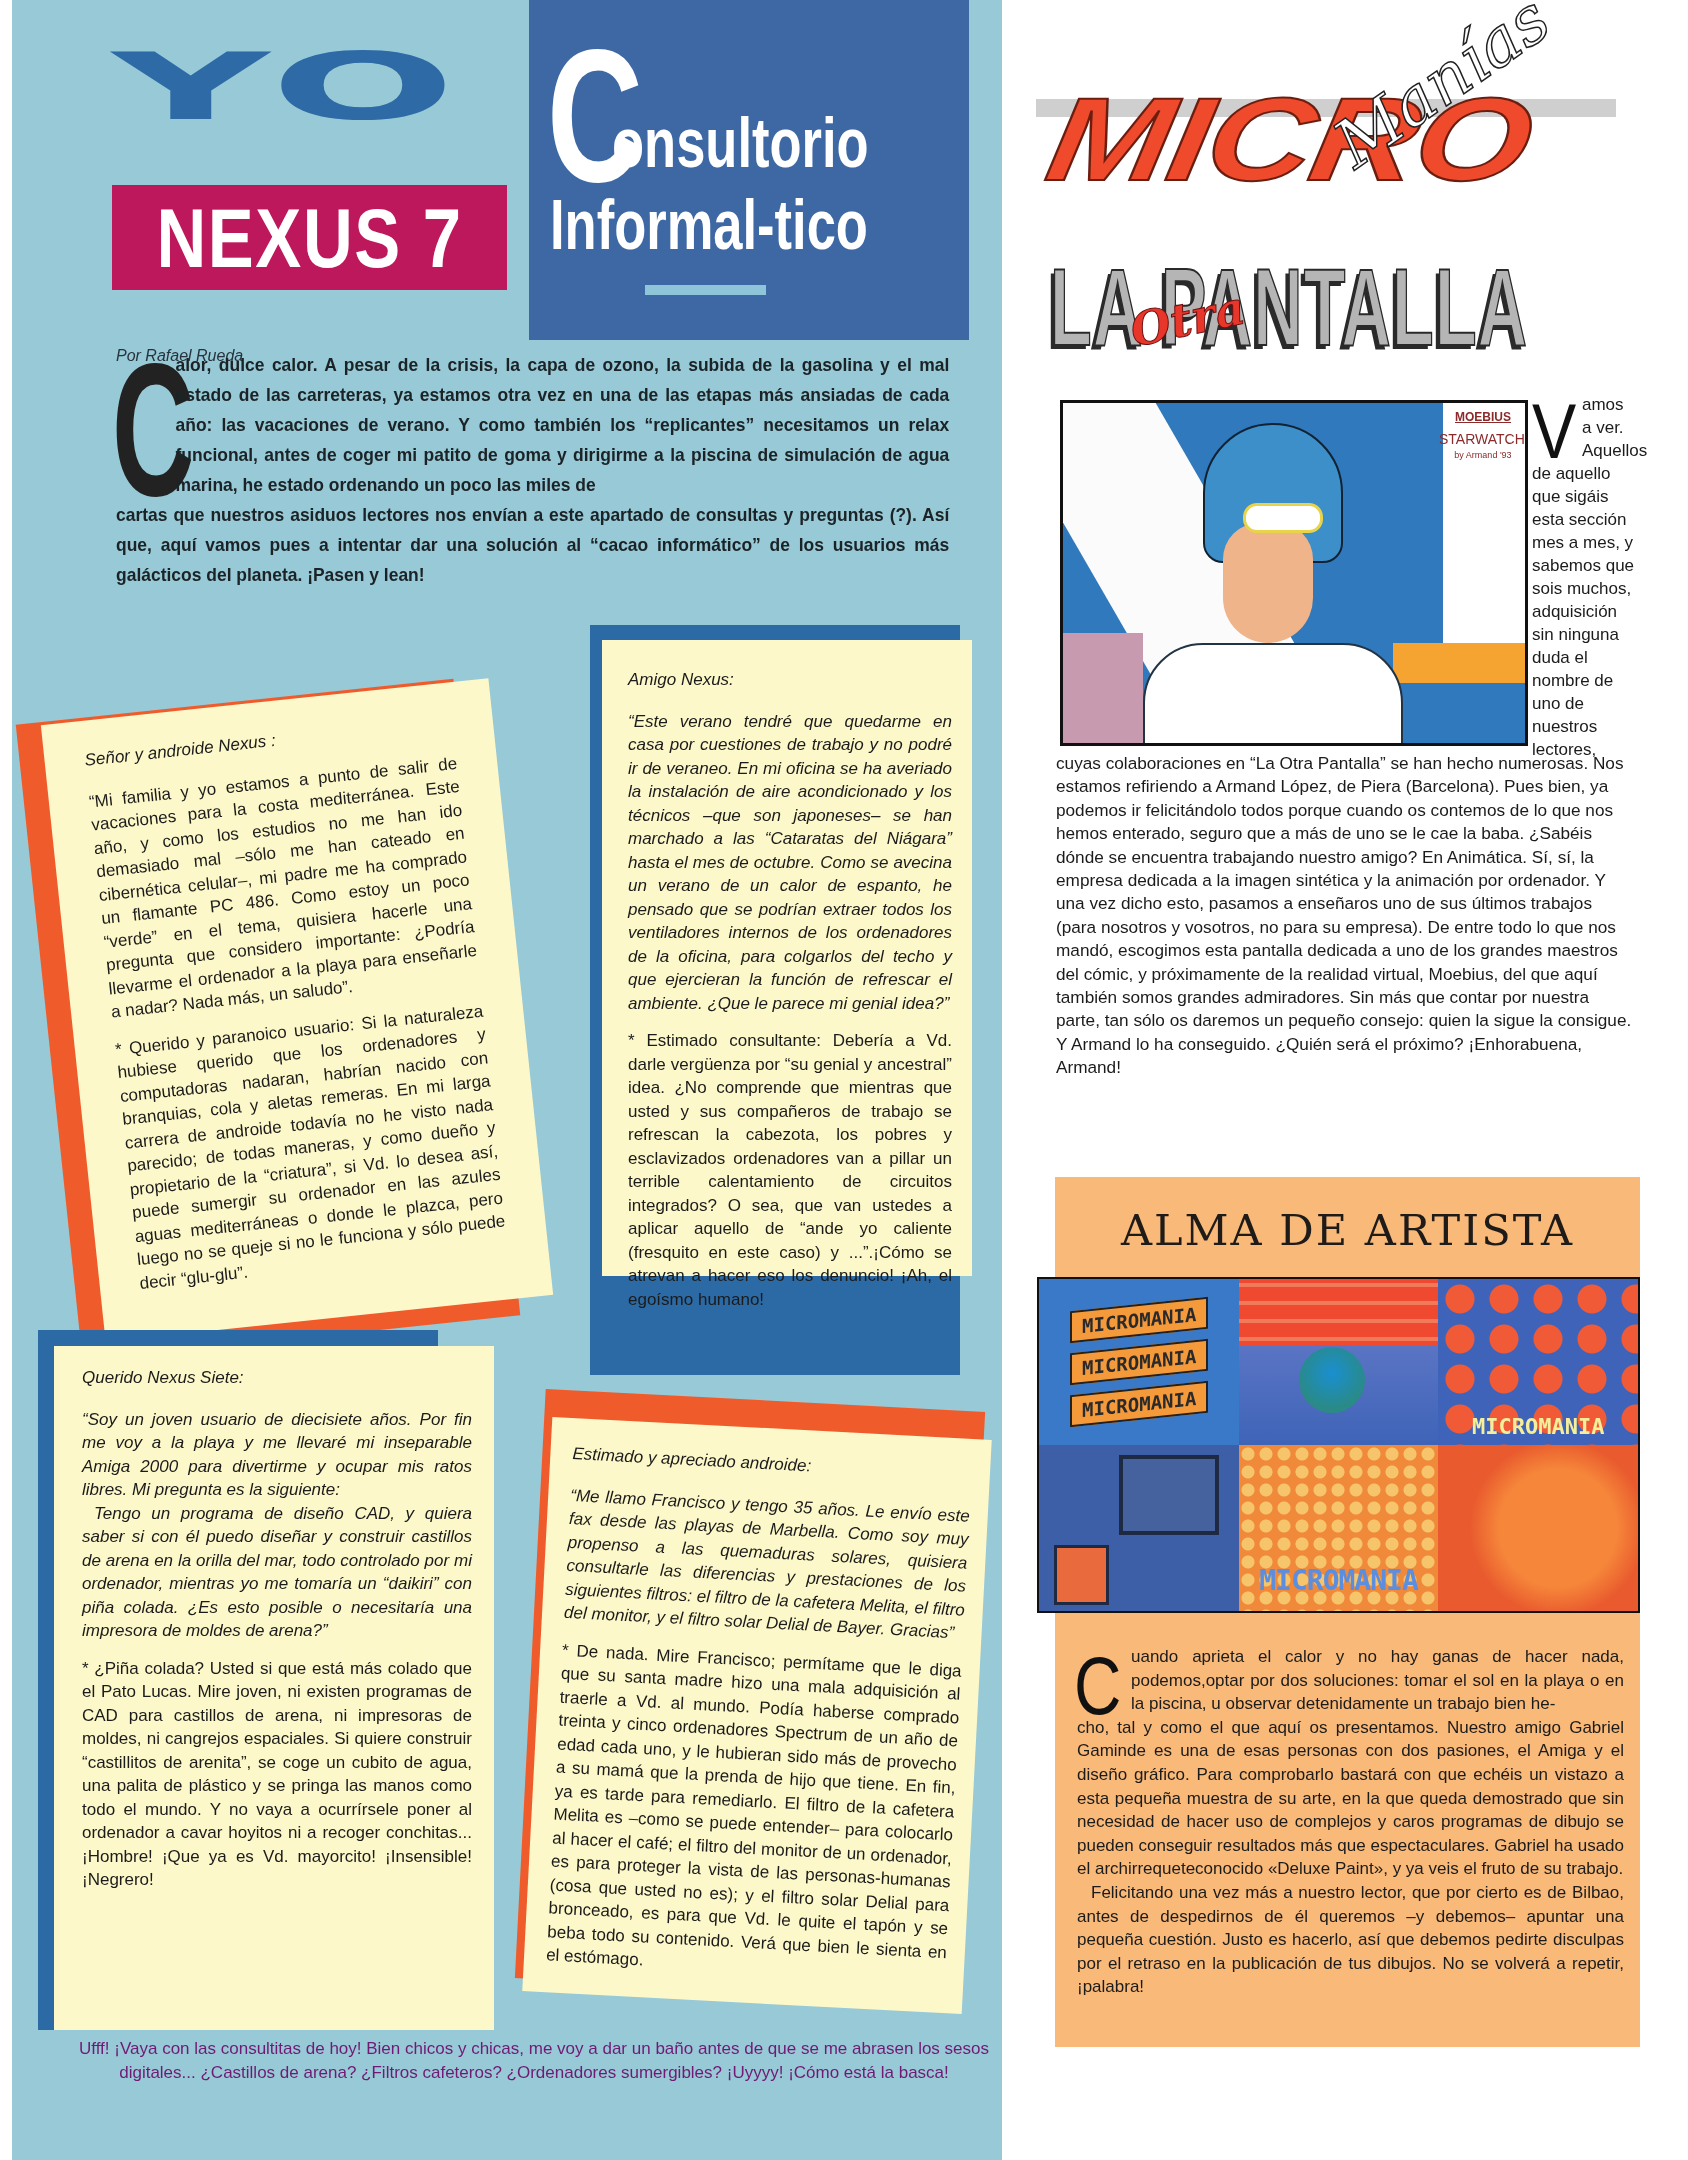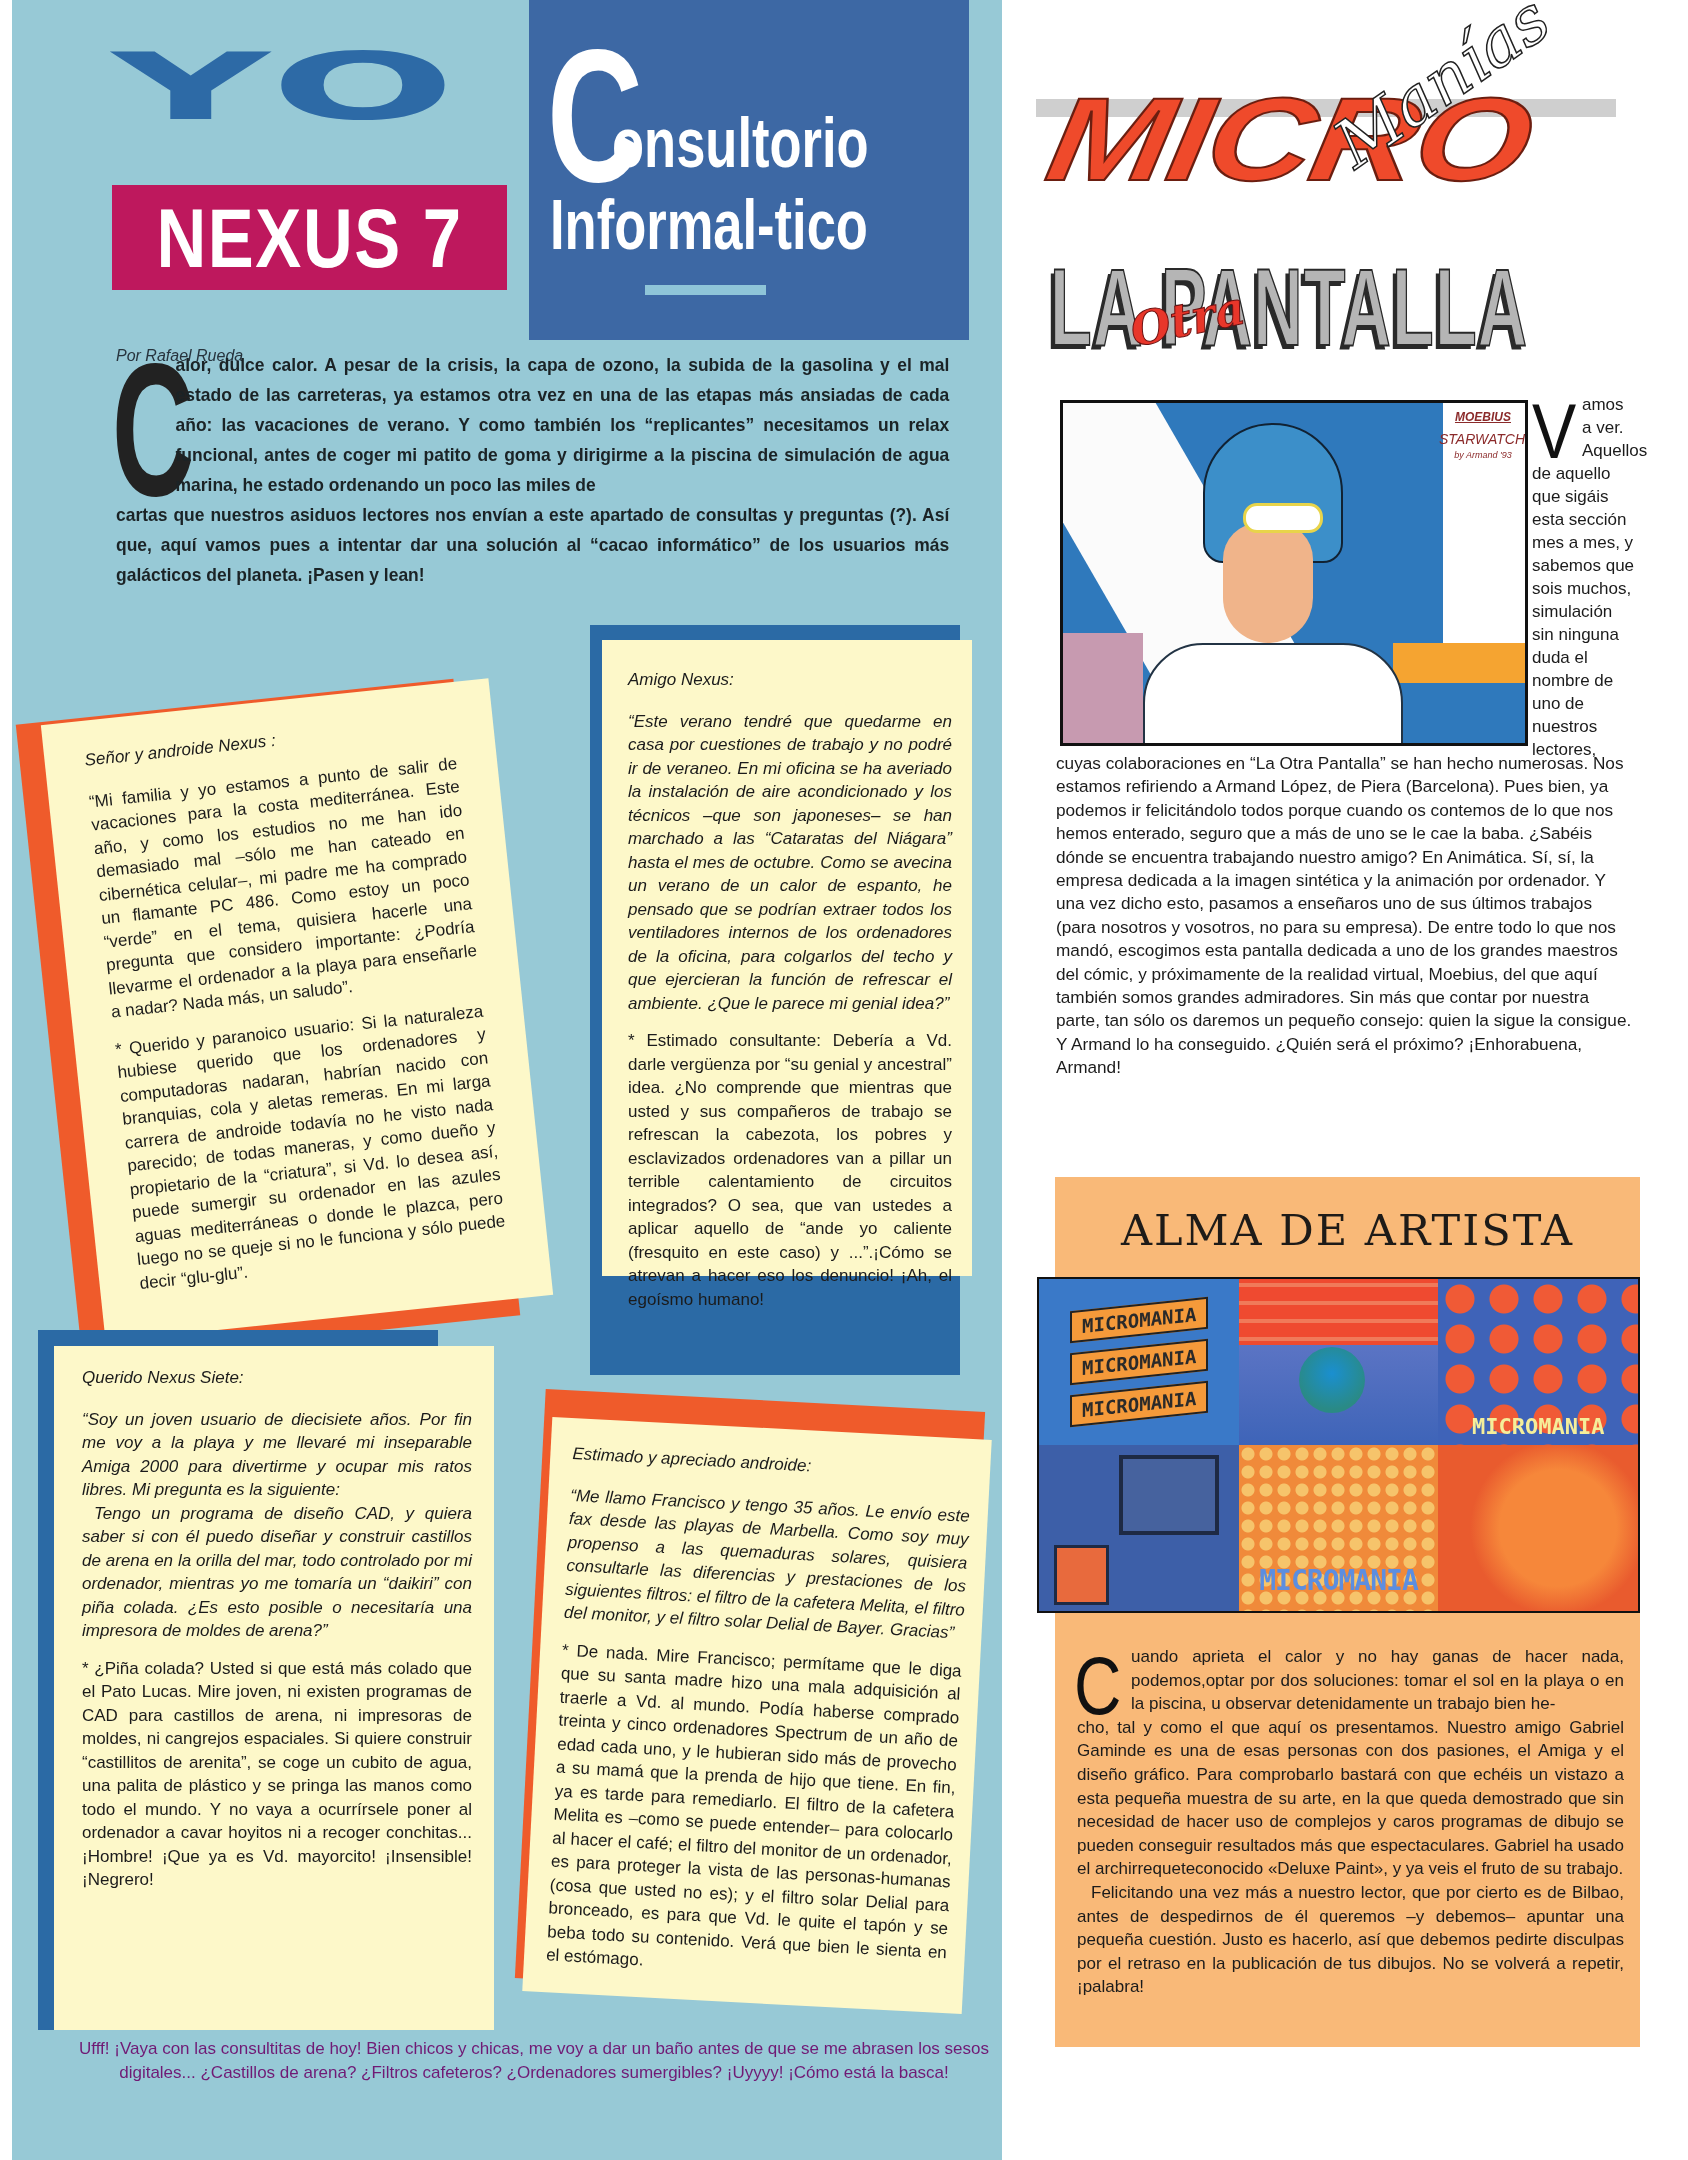--- a/index.html
+++ b/index.html
@@ -31,21 +31,21 @@
 
   .outro { position: absolute; left: 62px; top: 2037px; width: 920px; font-family: "Liberation Sans", sans-serif; font-size: 17px; line-height: 24px; color: #701a75; text-align: center; }
 
   
   .micro { position: absolute; left: 1060px; top: 80px; font-family: "Liberation Sans", sans-serif; font-weight: bold; font-style: italic; font-size: 118px; line-height: 1; color: #ef4a2b; -webkit-text-stroke: 2px #6b1e10; letter-spacing: -2px; transform: scaleX(1.25) skewX(-8deg); transform-origin: left top; }
   .micro-bar { position: absolute; left: 1036px; top: 99px; width: 580px; height: 18px; background: #cfcfcf; }
   .manias { position: absolute; left: 1320px; top: 120px; font-family: "DejaVu Serif", serif; font-style: italic; font-size: 66px; color: #fff; -webkit-text-stroke: 1.5px #222; transform: rotate(-35deg); transform-origin: left top; }
   .pantalla { position: absolute; left: 1050px; top: 252px; font-family: "Liberation Sans", sans-serif; font-weight: bold; font-size: 110px; line-height: 1; color: #b5b5b5; -webkit-text-stroke: 2px #2a2a2a; text-shadow: -6px 4px 0 #2a2a2a; transform: scaleX(0.62); transform-origin: left top; letter-spacing: 2px; white-space: nowrap; }
   .otra { position: absolute; left: 1130px; top: 292px; font-family: "DejaVu Serif", serif; font-style: italic; font-weight: bold; font-size: 46px; color: #e8362a; -webkit-text-stroke: 1px #6b1010; transform: rotate(-12deg); }
 
-  .moebius-img { position: absolute; left: 1060px; top: 400px; width: 468px; height: 346px; border: 3px solid #111; background: #2f79bc; overflow: hidden; font-style: italic; }
+  .moebius-img { position: absolute; left: 1060px; top: 400px; width: 468px; height: 346px; border: 3px solid #111; background: #2f79bc; overflow: hidden; }
   .moebius-img .stripe1 { position:absolute; left:40px; top:-40px; width:140px; height:420px; background:#fbfbfb; transform: rotate(-30deg); }
   .moebius-img .stripe2 { position:absolute; left:380px; top:0; width:90px; height:280px; background:#ffffff; }
   .moebius-img .face { position:absolute; left:160px; top:120px; width:90px; height:120px; background:#f0b48a; border-radius: 40px 40px 50px 50px; }
   .moebius-img .helmet { position:absolute; left:140px; top:20px; width:140px; height:140px; background:#3c8fc9; border-radius: 70px 70px 20px 20px; border:2px solid #123; }
   .moebius-img .goggle { position:absolute; left:180px; top:100px; width:80px; height:30px; background:#fff; border-radius:14px; border:3px solid #e8d44a; }
   .moebius-img .jacket { position:absolute; left:80px; top:240px; width:260px; height:120px; background:#ffffff; border-radius: 60px 60px 0 0; border:2px solid #234; }
   .moebius-img .sign { position:absolute; left:376px; top:6px; width:88px; height:110px; color:#8b2a2a; font-family: "Liberation Sans", sans-serif; font-size:12px; line-height: 16px; text-align:center; }
   .moebius-img .orange { position:absolute; left:330px; top:240px; width:140px; height:40px; background:#f5a431; }
   .moebius-img .pink { position:absolute; left:0; top:230px; width:80px; height:120px; background:#c79ab0; }
 
@@ -159,21 +159,21 @@
 <div class="side-col">
   <span class="l in">amos</span>
   <span class="l in">a ver.</span>
   <span class="l in">Aquellos</span>
   <span class="l">de aquello</span>
   <span class="l">que sigáis</span>
   <span class="l">esta sección</span>
   <span class="l">mes a mes, y</span>
   <span class="l">sabemos que</span>
   <span class="l">sois muchos,</span>
-  <span class="l">simulación</span>
+  <span class="l">adquisición</span>
   <span class="l">sin ninguna</span>
   <span class="l">duda el</span>
   <span class="l">nombre de</span>
   <span class="l">uno de</span>
   <span class="l">nuestros</span>
   <span class="l">lectores,</span>
 </div>
 <div class="otra-body">cuyas colaboraciones en “La Otra Pantalla” se han hecho numerosas. Nos estamos refiriendo a Armand López, de Piera (Barcelona). Pues bien, ya podemos ir felicitándolo todos porque cuando os contemos de lo que nos hemos enterado, seguro que a más de uno se le cae la baba. ¿Sabéis dónde se encuentra trabajando nuestro amigo? En Animática. Sí, sí, la empresa dedicada a la imagen sintética y la animación por ordenador. Y una vez dicho esto, pasamos a enseñaros uno de sus últimos trabajos (para nosotros y vosotros, no para su empresa). De entre todo lo que nos mandó, escogimos esta pantalla dedicada a uno de los grandes maestros del cómic, y próximamente de la realidad virtual, Moebius, del que aquí también somos grandes admiradores. Sin más que contar por nuestra parte, tan sólo os daremos un pequeño consejo: quien la sigue la consigue. Y Armand lo ha conseguido. ¿Quién será el próximo? ¡Enhorabuena, Armand!</div>
 
 <div class="alma-box">

